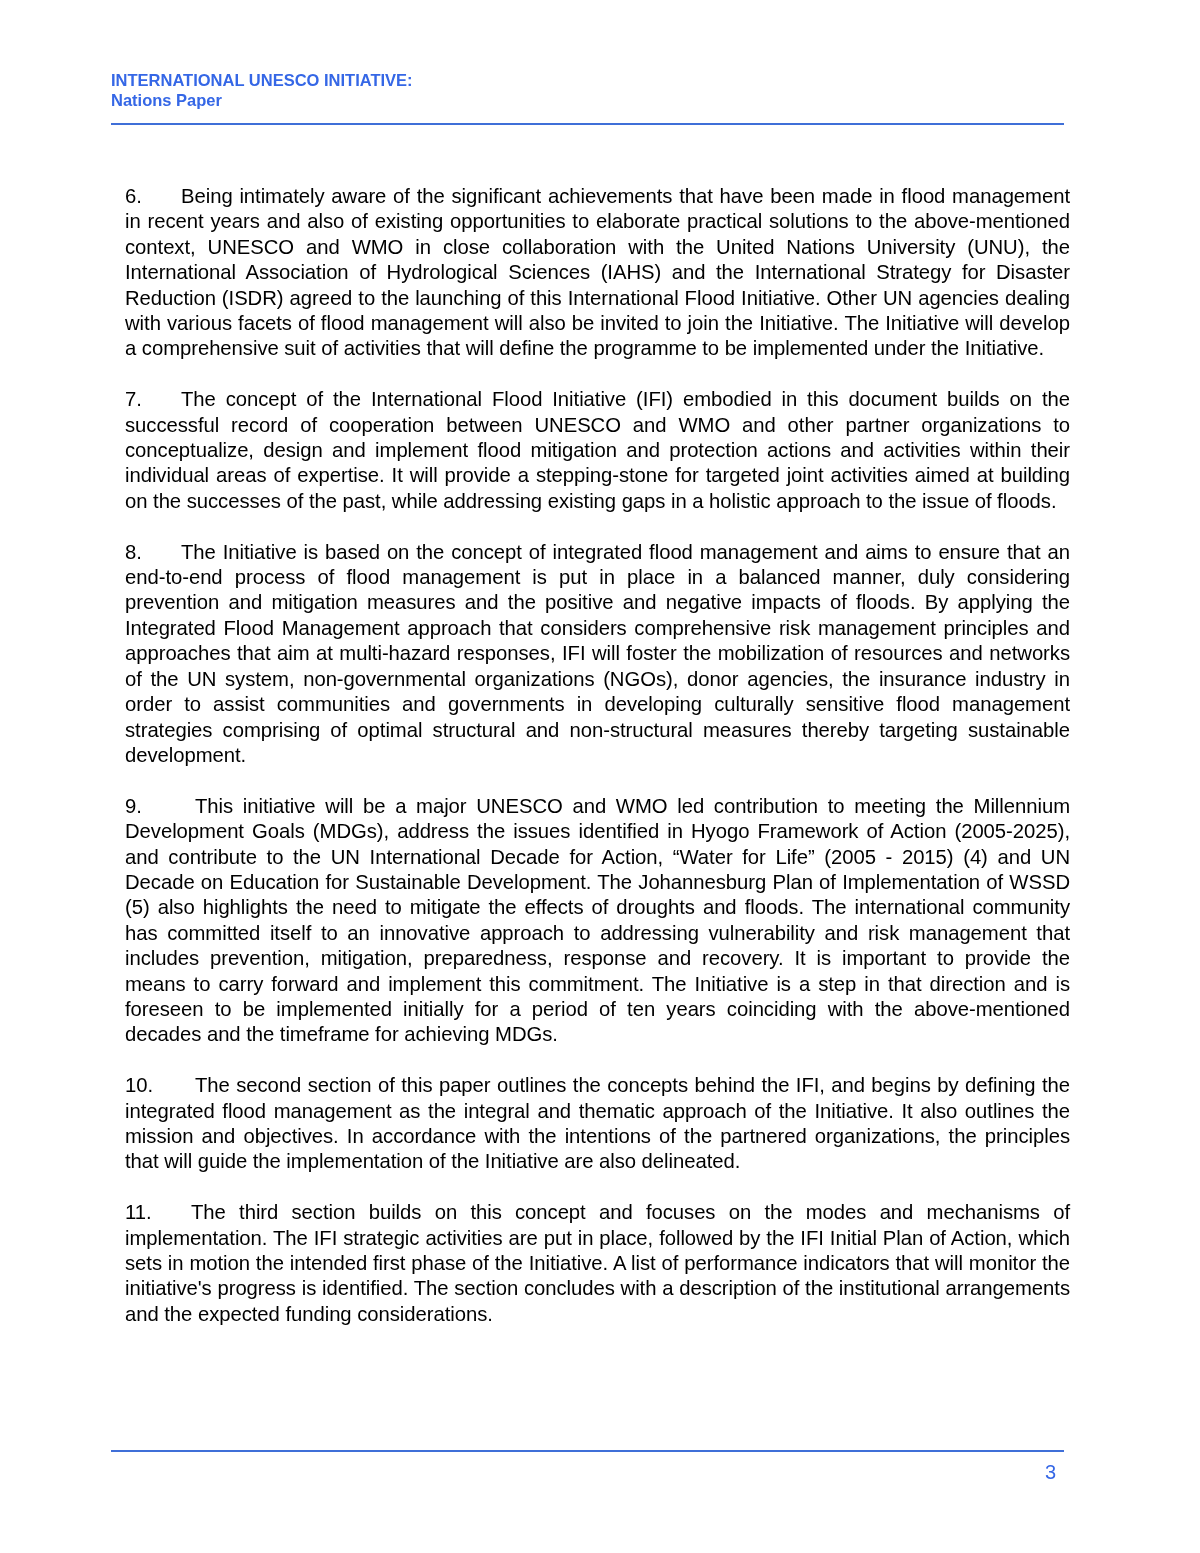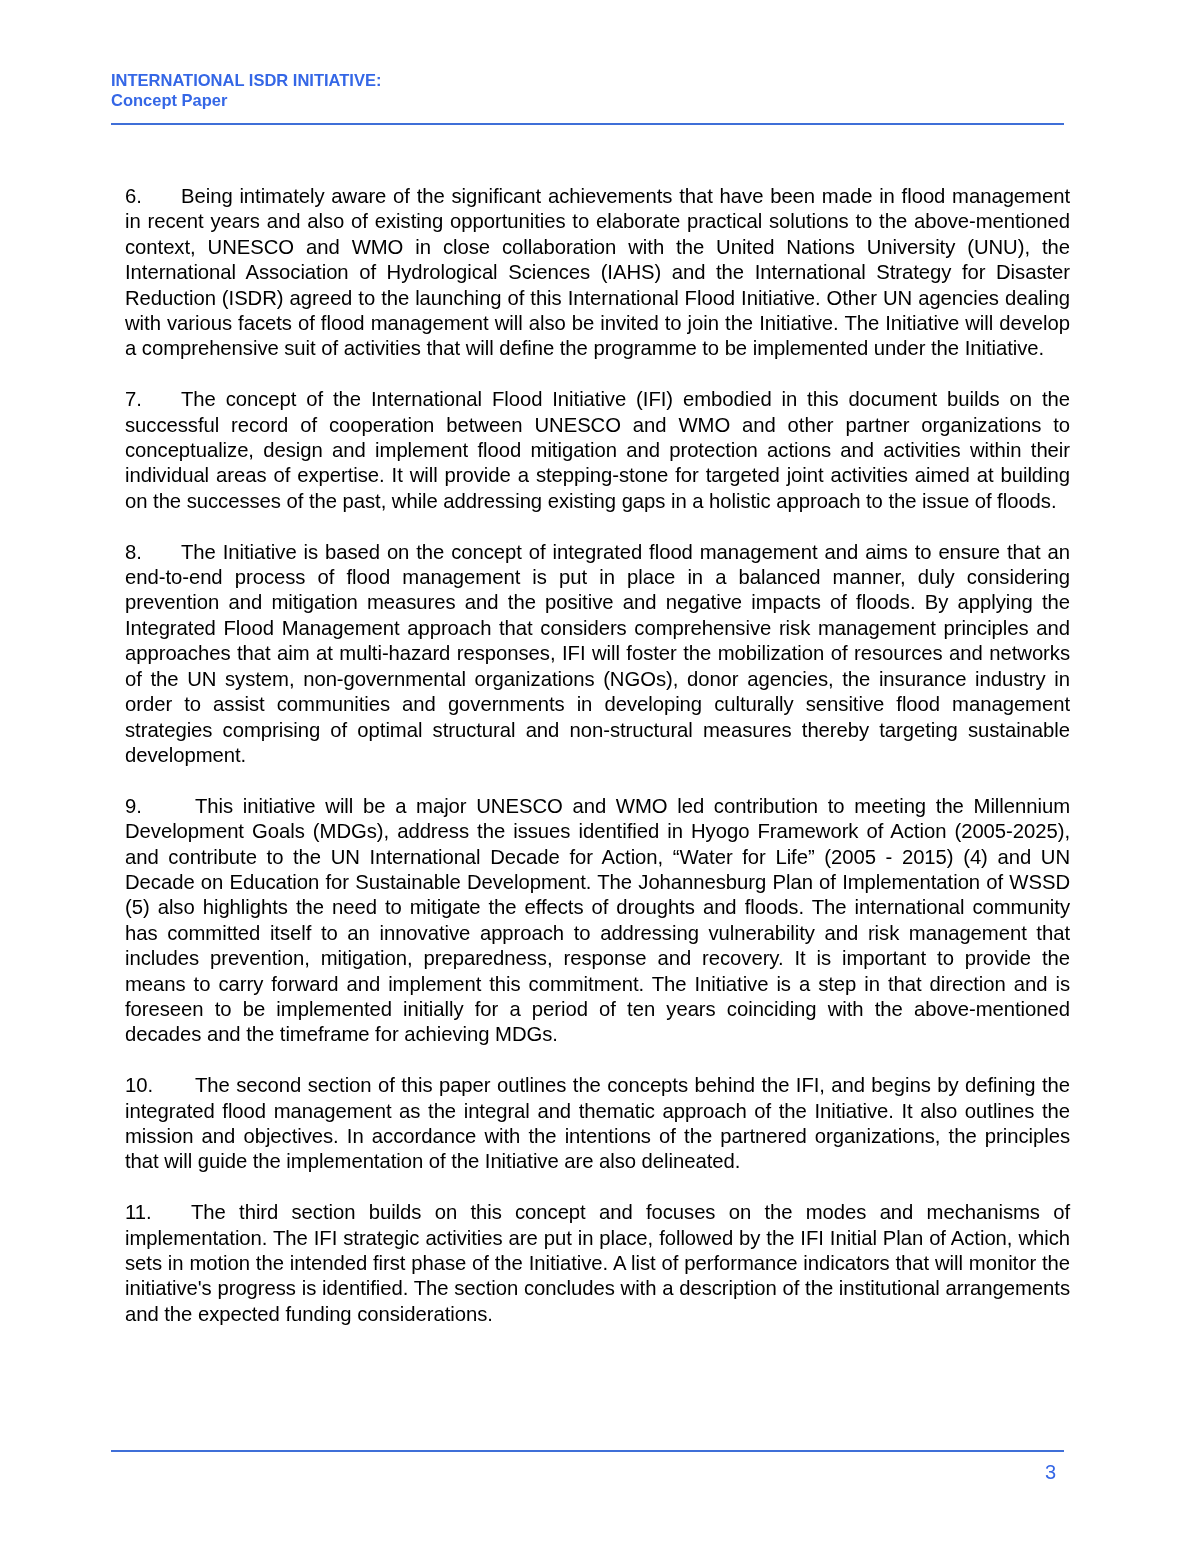--- a/index.html
+++ b/index.html
@@ -71,22 +71,22 @@
       text-align: right;
       color: #3567e6;
       font-size: 20px;
       line-height: 24px;
     }
   </style>
 </head>
 <body>
 
 <div class="header">
-  <p class="header-title">INTERNATIONAL ISDR INITIATIVE:</p>
-  <p class="header-subtitle">Concept Paper</p>
+  <p class="header-title">INTERNATIONAL UNESCO INITIATIVE:</p>
+  <p class="header-subtitle">Nations Paper</p>
 </div>
 <div class="rule top"></div>
 
 <div class="content">
   <p class="para"><span class="num">6.</span><span>Being intimately aware of the significant achievements that have been made in flood management in recent years and also of existing opportunities to elaborate practical solutions to the above-mentioned context, UNESCO and WMO in close collaboration with the United Nations University (UNU), the International Association of Hydrological Sciences (IAHS) and the International Strategy for Disaster Reduction (ISDR) agreed to the launching of this International Flood Initiative. Other UN agencies dealing with various facets of flood management will also be invited to join the Initiative. The Initiative will develop a comprehensive suit of activities that will define the programme to be implemented under the Initiative.</span></p>
   <p class="para"><span class="num">7.</span><span>The concept of the International Flood Initiative (IFI) embodied in this document builds on the successful record of cooperation between UNESCO and WMO and other partner organizations to conceptualize, design and implement flood mitigation and protection actions and activities within their individual areas of expertise. It will provide a stepping-stone for targeted joint activities aimed at building on the successes of the past, while addressing existing gaps in a holistic approach to the issue of floods.</span></p>
   <p class="para"><span class="num">8.</span><span>The Initiative is based on the concept of integrated flood management and aims to ensure that an end-to-end process of flood management is put in place in a balanced manner, duly considering prevention and mitigation measures and the positive and negative impacts of floods. By applying the Integrated Flood Management approach that considers comprehensive risk management principles and approaches that aim at multi-hazard responses, IFI will foster the mobilization of resources and networks of the UN system, non-governmental organizations (NGOs), donor agencies, the insurance industry in order to assist communities and governments in developing culturally sensitive flood management strategies comprising of optimal structural and non-structural measures thereby targeting sustainable development.</span></p>
   <p class="para wide-num"><span class="num">9.</span><span>This initiative will be a major UNESCO and WMO led contribution to meeting the Millennium Development Goals (MDGs), address the issues identified in Hyogo Framework of Action (2005-2025), and contribute to the UN International Decade for Action, “Water for Life” (2005 - 2015) (4) and UN Decade on Education for Sustainable Development. The Johannesburg Plan of Implementation of WSSD (5) also highlights the need to mitigate the effects of droughts and floods. The international community has committed itself to an innovative approach to addressing vulnerability and risk management that includes prevention, mitigation, preparedness, response and recovery. It is important to provide the means to carry forward and implement this commitment. The Initiative is a step in that direction and is foreseen to be implemented initially for a period of ten years coinciding with the above-mentioned decades and the timeframe for achieving MDGs.</span></p>
   <p class="para wide-num"><span class="num">10.</span><span>The second section of this paper outlines the concepts behind the IFI, and begins by defining the integrated flood management as the integral and thematic approach of the Initiative. It also outlines the mission and objectives. In accordance with the intentions of the partnered organizations, the principles that will guide the implementation of the Initiative are also delineated.</span></p>
   <p class="para mid-num"><span class="num">11.</span><span>The third section builds on this concept and focuses on the modes and mechanisms of implementation. The IFI strategic activities are put in place, followed by the IFI Initial Plan of Action, which sets in motion the intended first phase of the Initiative. A list of performance indicators that will monitor the initiative's progress is identified. The section concludes with a description of the institutional arrangements and the expected funding considerations.</span></p>

